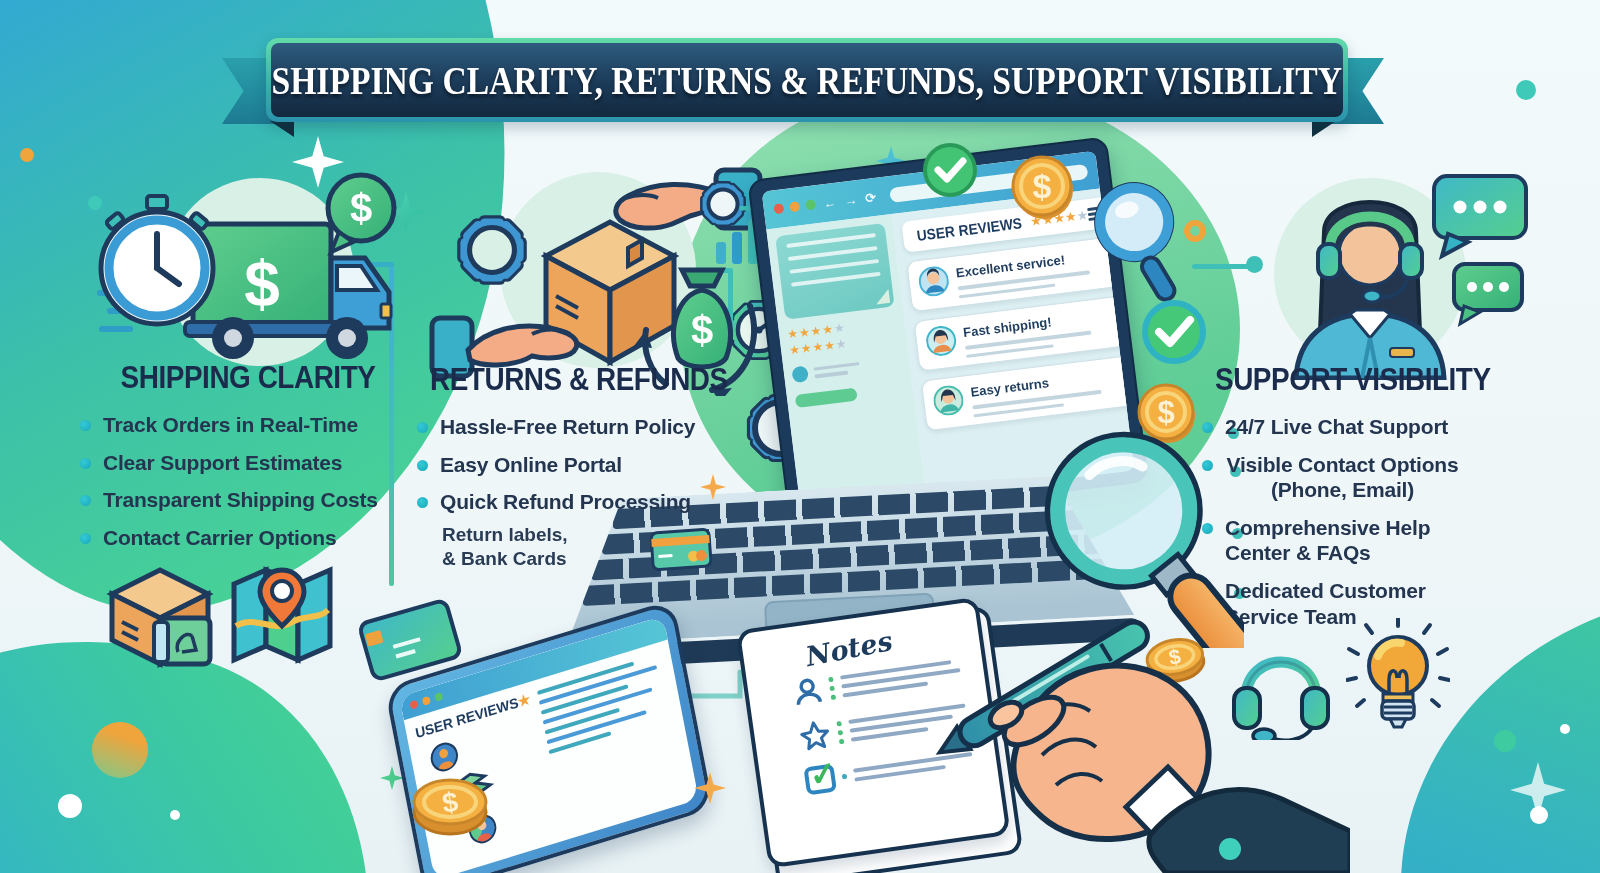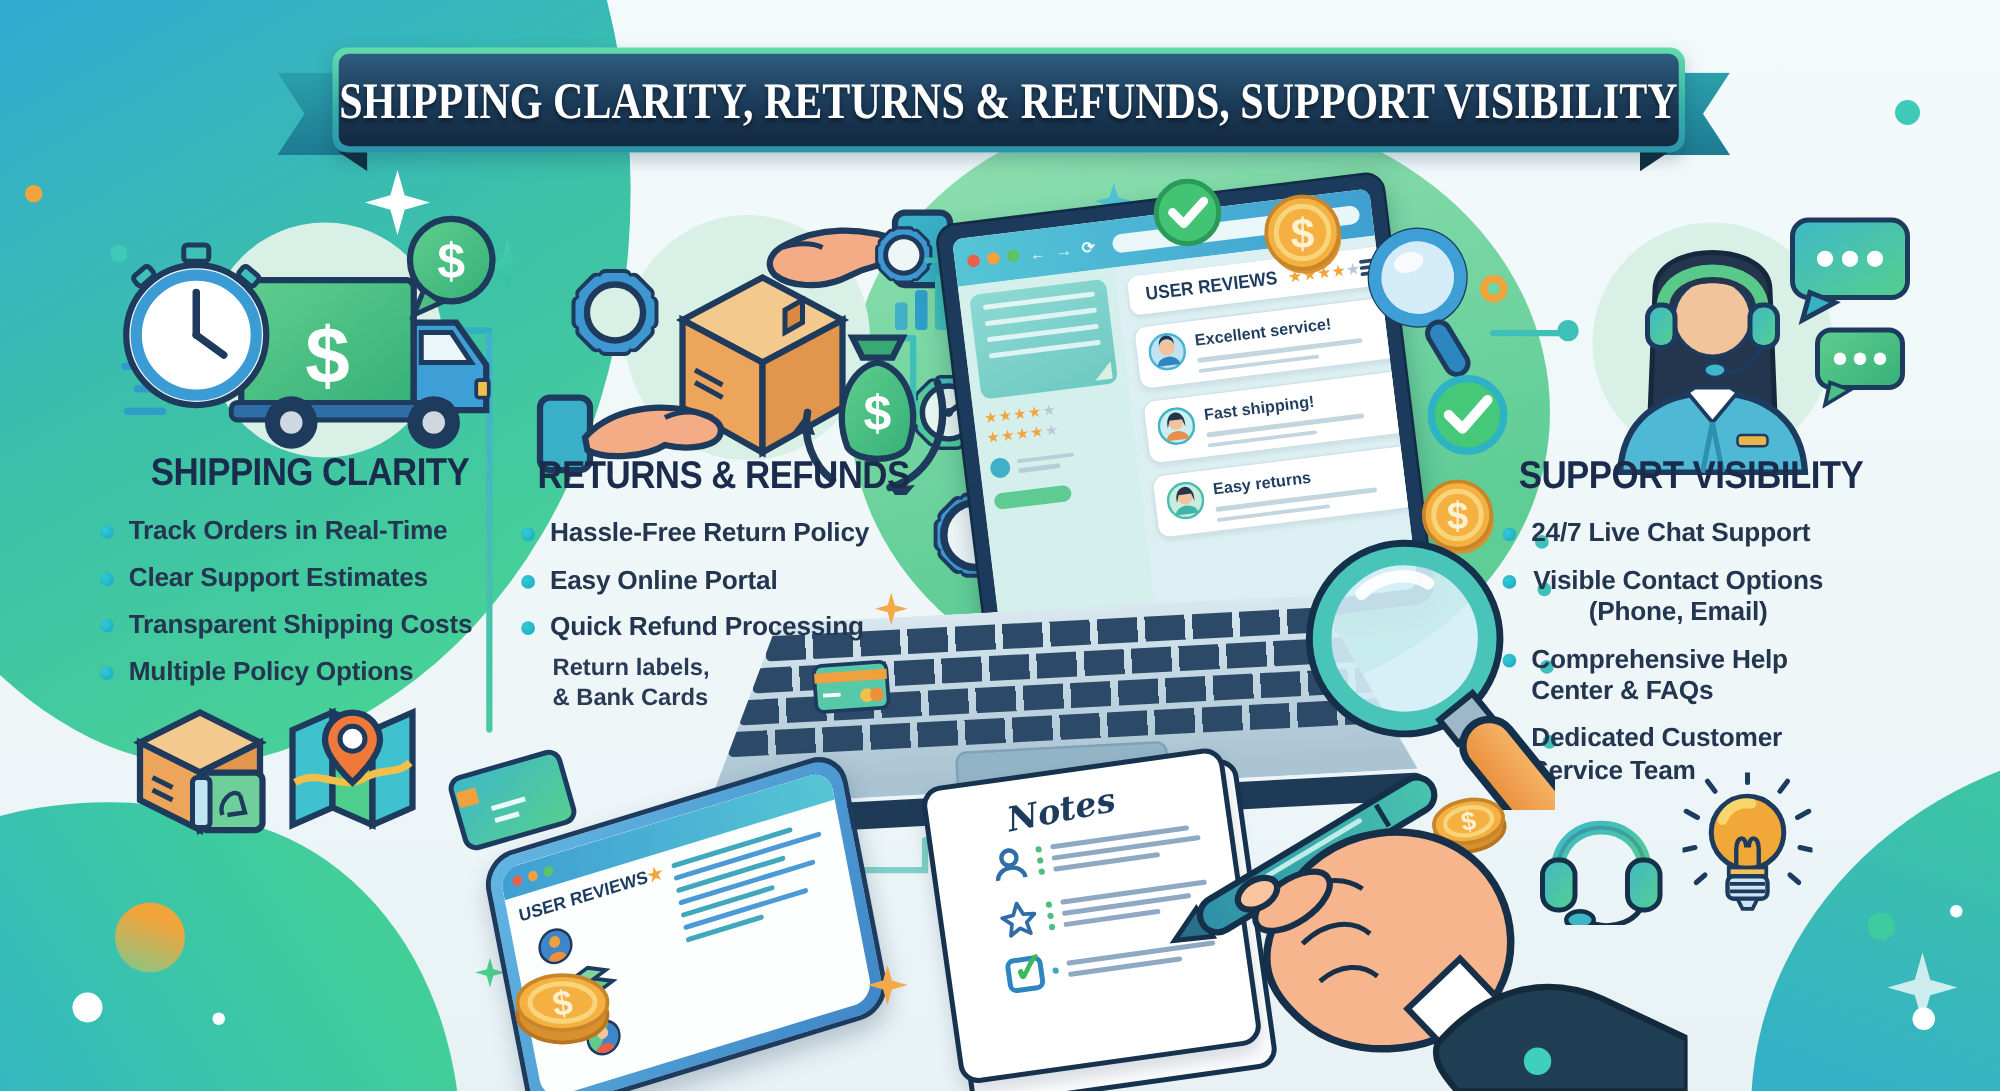--- a/index.html
+++ b/index.html
@@ -261,21 +261,21 @@
       <li>
           <span class="bdot"></span>
           <span class="btxt">Clear Support Estimates</span>
         </li>
       <li>
           <span class="bdot"></span>
           <span class="btxt">Transparent Shipping Costs</span>
         </li>
       <li>
           <span class="bdot"></span>
-          <span class="btxt">Multiple Policy Options</span>
+          <span class="btxt">Contact Carrier Options</span>
         </li>
     </ul>
   </div>
 
   <svg class="abs" style="left:98px;top:560px;z-index:2;" width="130" height="110" viewBox="0 0 130 110">
     <path d="M14 34 L62 10 L110 34 L62 58 Z" fill="#f3c98e" stroke="#1e3a5c" stroke-width="5"></path>
     <path d="M14 34 L62 58 L62 104 L14 80 Z" fill="#eda55c" stroke="#1e3a5c" stroke-width="5"></path>
     <path d="M110 34 L62 58 L62 104 L110 80 Z" fill="#e2954c" stroke="#1e3a5c" stroke-width="5"></path>
     <line x1="24" y1="62" x2="40" y2="70" stroke="#1e3a5c" stroke-width="4"></line>
     <line x1="24" y1="72" x2="40" y2="80" stroke="#1e3a5c" stroke-width="4"></line>

